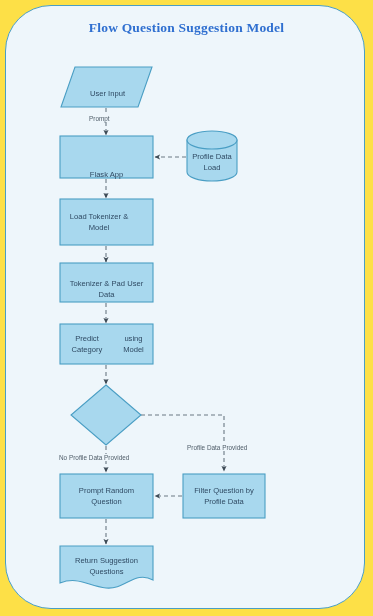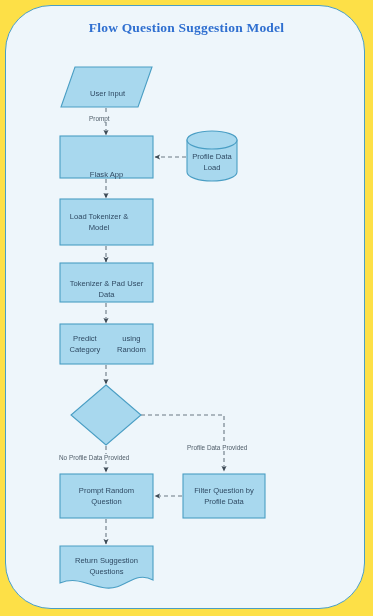--- a/index.html
+++ b/index.html
@@ -143,21 +143,21 @@
     <span>Model</span>
   </div>
 
   <div class="nodelabel" style="left:58px; top:263px; width:97px; height:52px; flex-direction:column;">
     <span>Tokenizer &amp; Pad User</span>
     <span>Data</span>
   </div>
 
   <div class="nodelabel" style="left:60px; top:324px; width:93px; height:40px; flex-direction:row;">
     <span>Predict Category</span>
-    <span>using Random</span>
+    <span>using Model</span>
   </div>
 
 
   <div class="nodelabel" style="left:60px; top:474px; width:93px; height:44px; flex-direction:column;">
     <span>Prompt Random</span>
     <span>Question</span>
   </div>
 
   <div class="nodelabel" style="left:181px; top:474px; width:86px; height:44px; flex-direction:column;">
     <span>Filter Question by</span>

